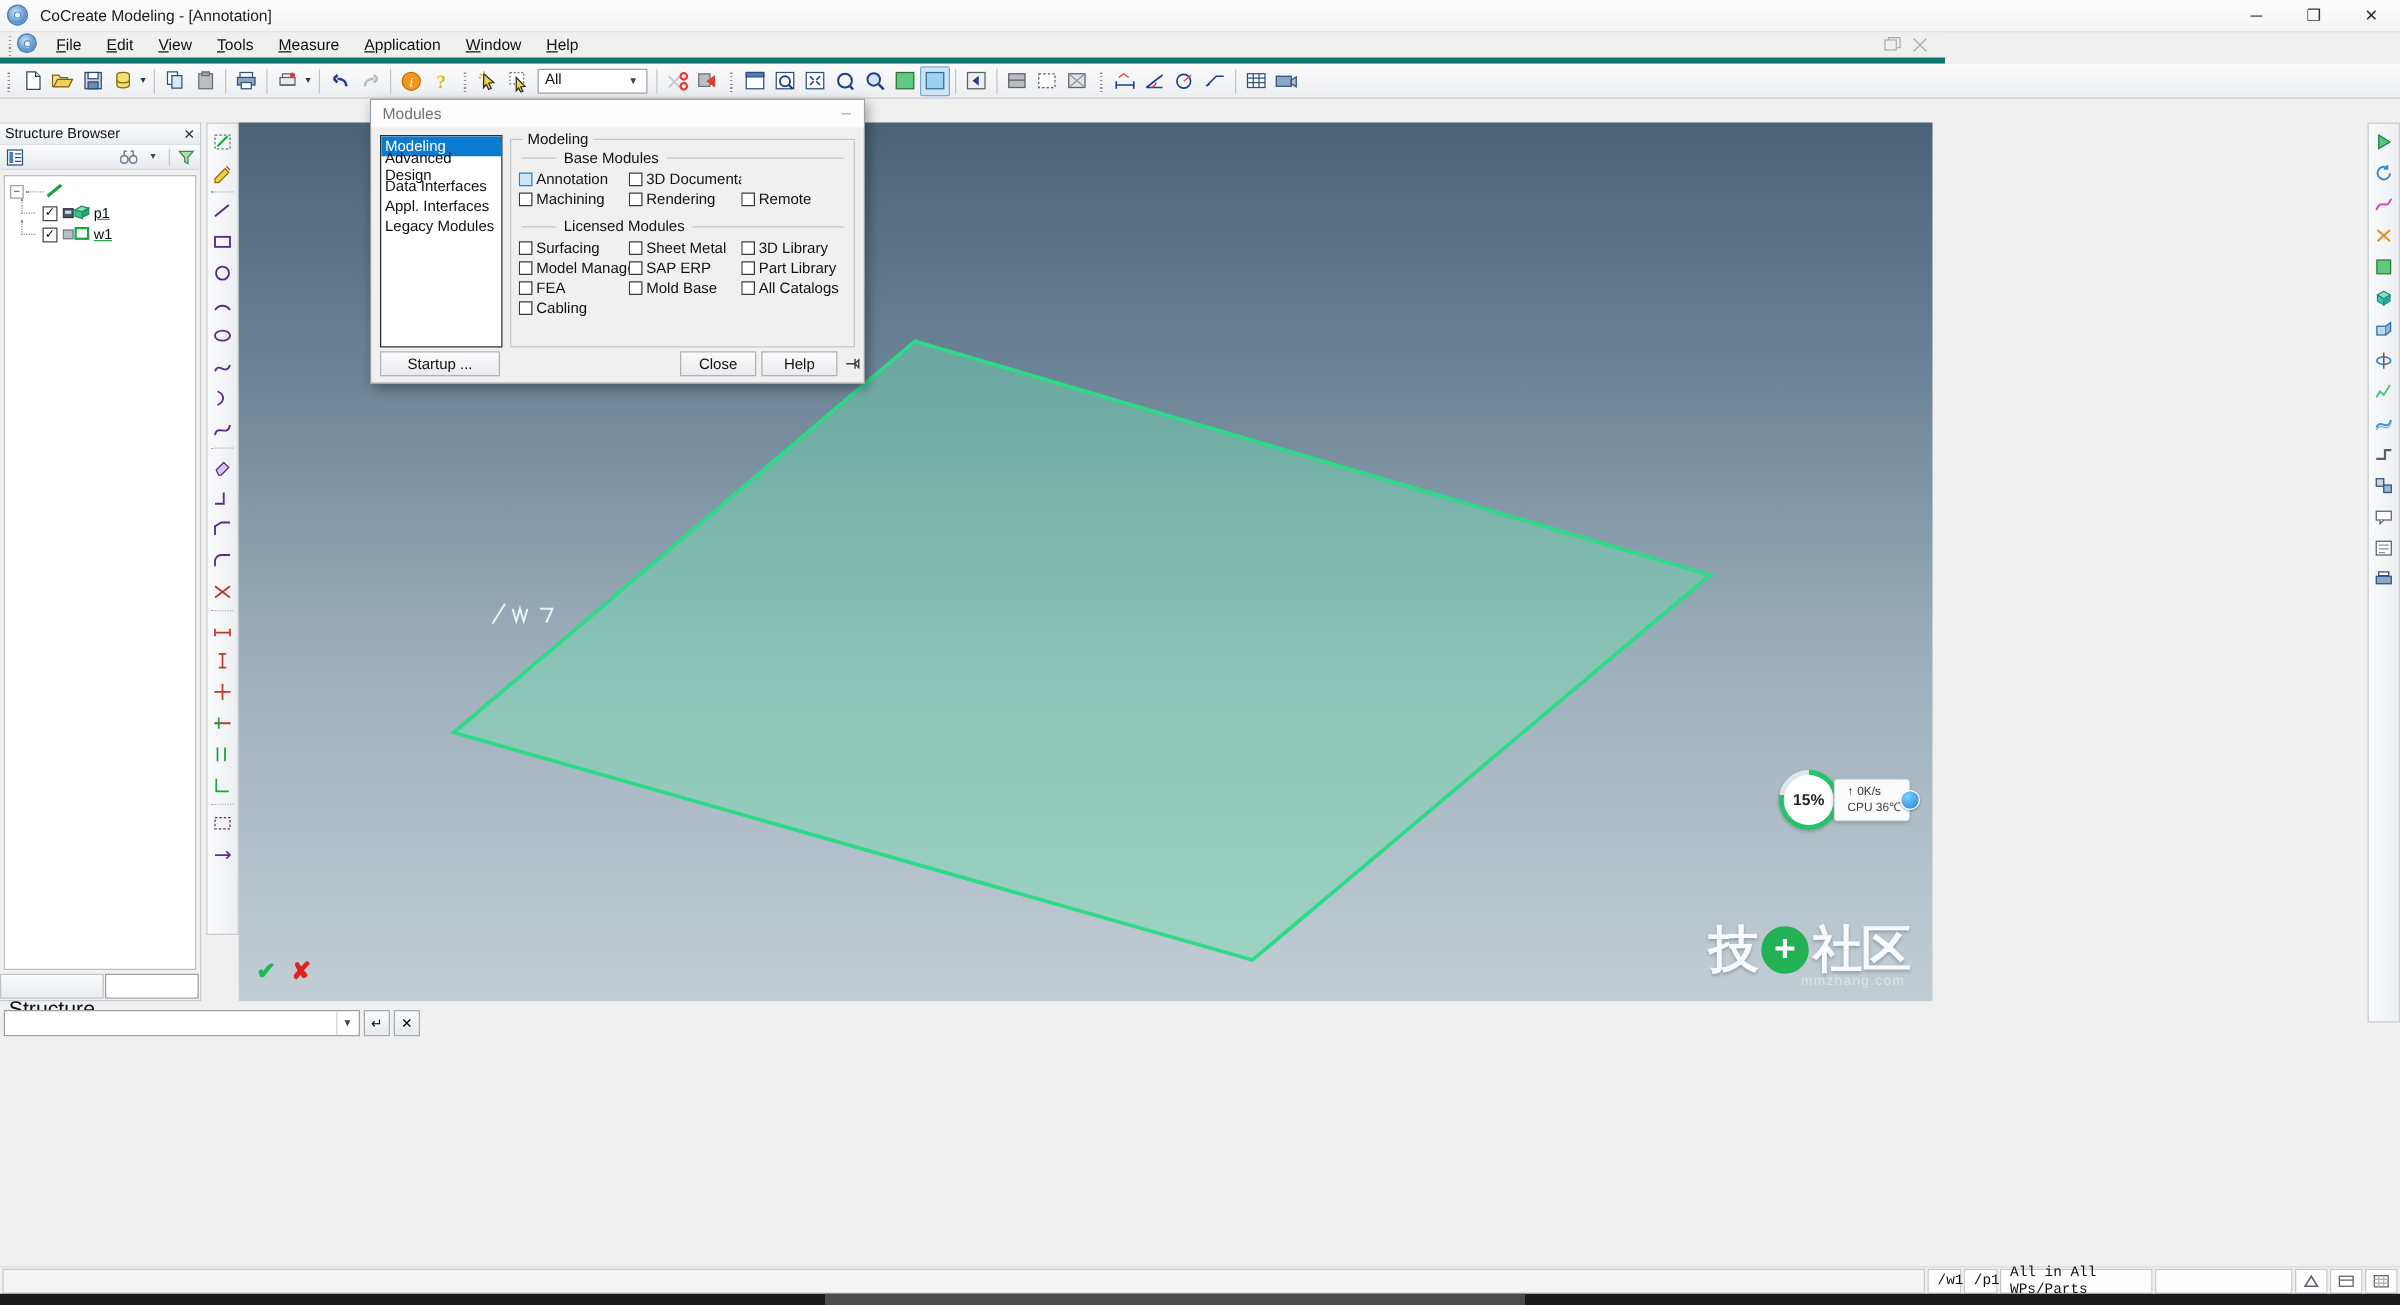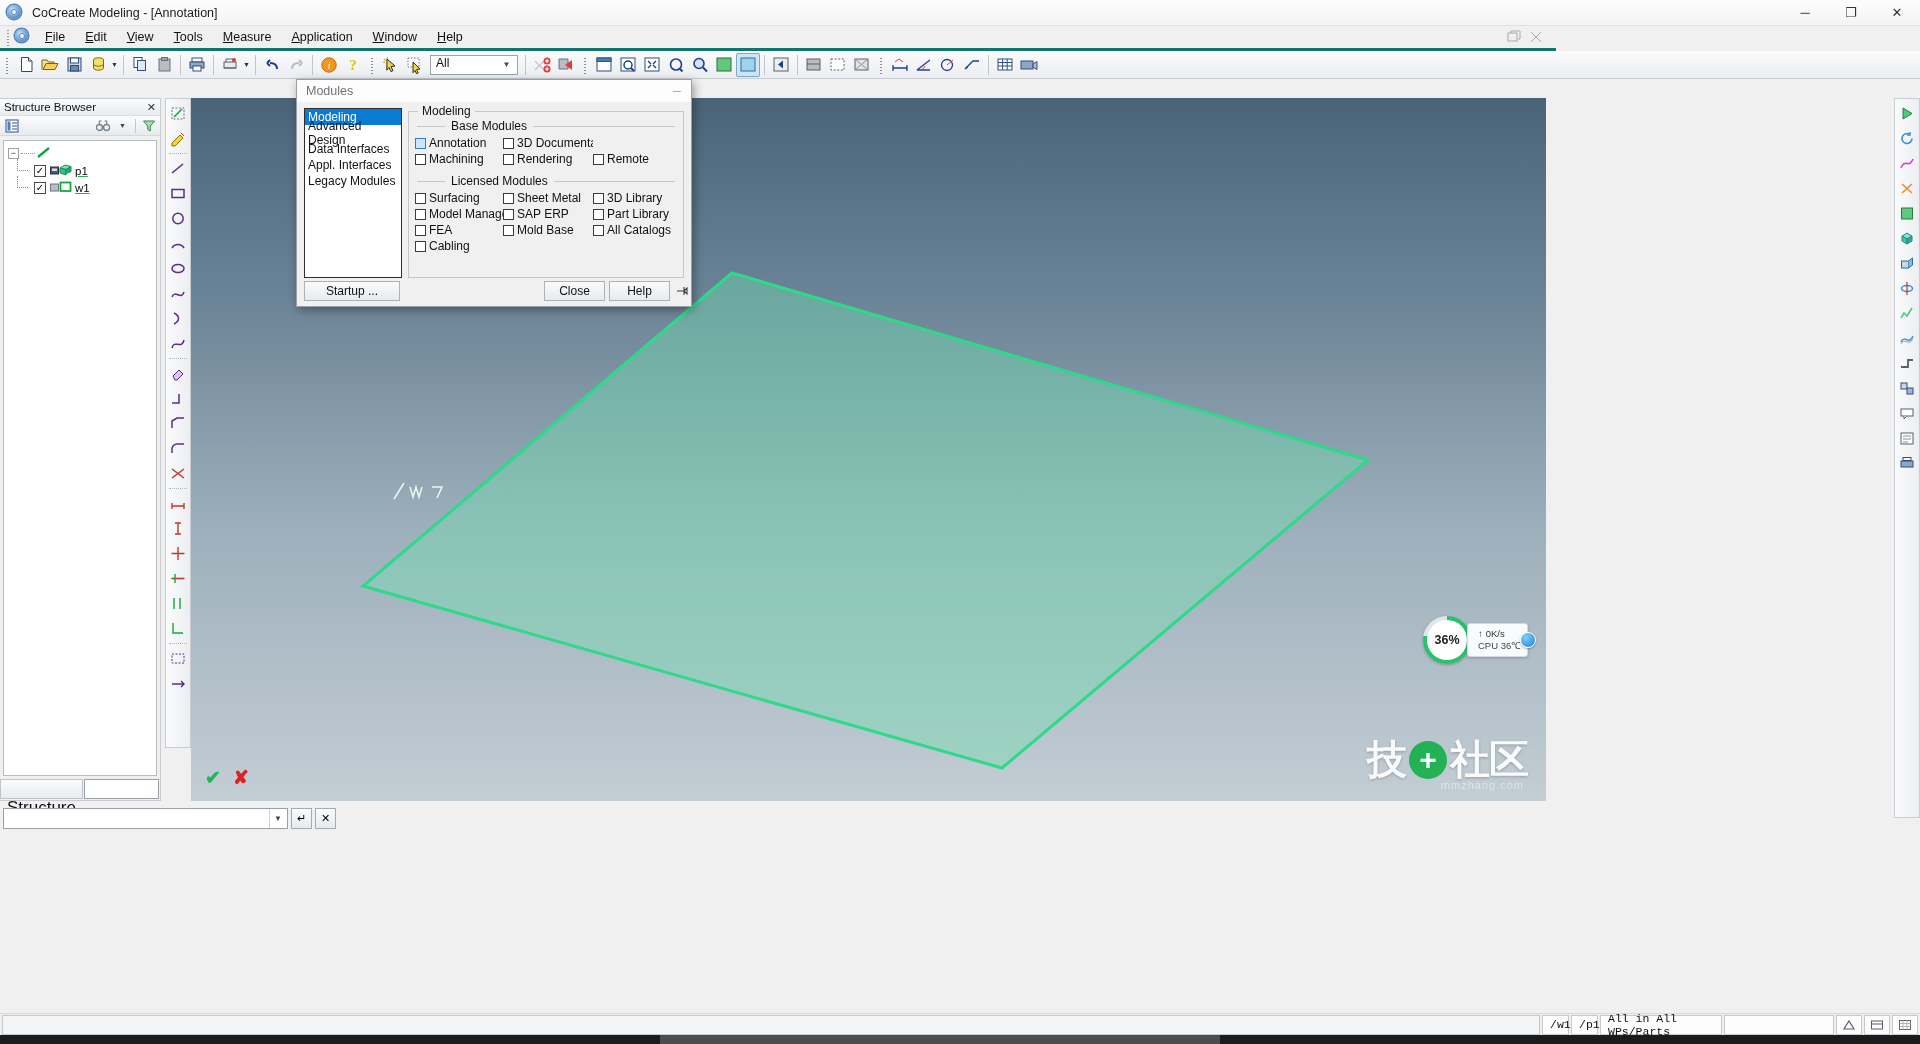--- a/index.html
+++ b/index.html
@@ -37,21 +37,21 @@
   .win-btns { margin-left:auto; display:flex; height:26px; }
   .win-btn {
     width:46px; height:26px; display:flex; align-items:center; justify-content:center;
     color:#333; font-size:13px;
   }
 
   
   .menubar {
     position:absolute; left:0; top:26px; width:1556px; height:25px;
     background:#f0f0f0; display:flex; align-items:center;
-    border-bottom:3px solid #0f766e;
+    border-bottom:5px solid #0f766e;
   }
   .menu-grip {
     width:9px; height:19px; margin-left:4px;
     background-image:repeating-linear-gradient(to bottom,#9a9a9a 0 1px, transparent 1px 3px);
     background-size:2px 19px; background-repeat:no-repeat; background-position:3px 2px;
   }
   .menu-gear { margin-left:2px; margin-right:4px; width:16px; height:16px; }
   .menu-gear .gear { width:13px; height:13px; }
   .menu-item {
     padding:3px 10px; font-size:12.5px; color:#111; cursor:default;
@@ -824,21 +824,21 @@
       <path d="M8 26L18 10" stroke="#e8f5ef" stroke-width="1.6" fill="none"></path>
       <path d="M24 14l3 10 3-10 3 10 3-10" stroke="#e8f5ef" stroke-width="1.6" fill="none"></path>
       <path d="M46 14h10l-5 11" stroke="#e8f5ef" stroke-width="1.6" fill="none"></path>
     </svg>
 
     <div class="wp-accept">✔</div>
     <div class="wp-reject">✘</div>
 
     <div class="cpu-widget">
       <div class="cpu-ring">
-        <span class="cpu-pct">36%</span>
+        <span class="cpu-pct">15%</span>
       </div>
       <div class="cpu-panel">
         <div class="cpu-net">
           <span>↑</span>
           <span>0K/s</span>
         </div>
         <div class="cpu-temp">CPU 36℃</div>
         <div class="cpu-badge"></div>
       </div>
     </div>

